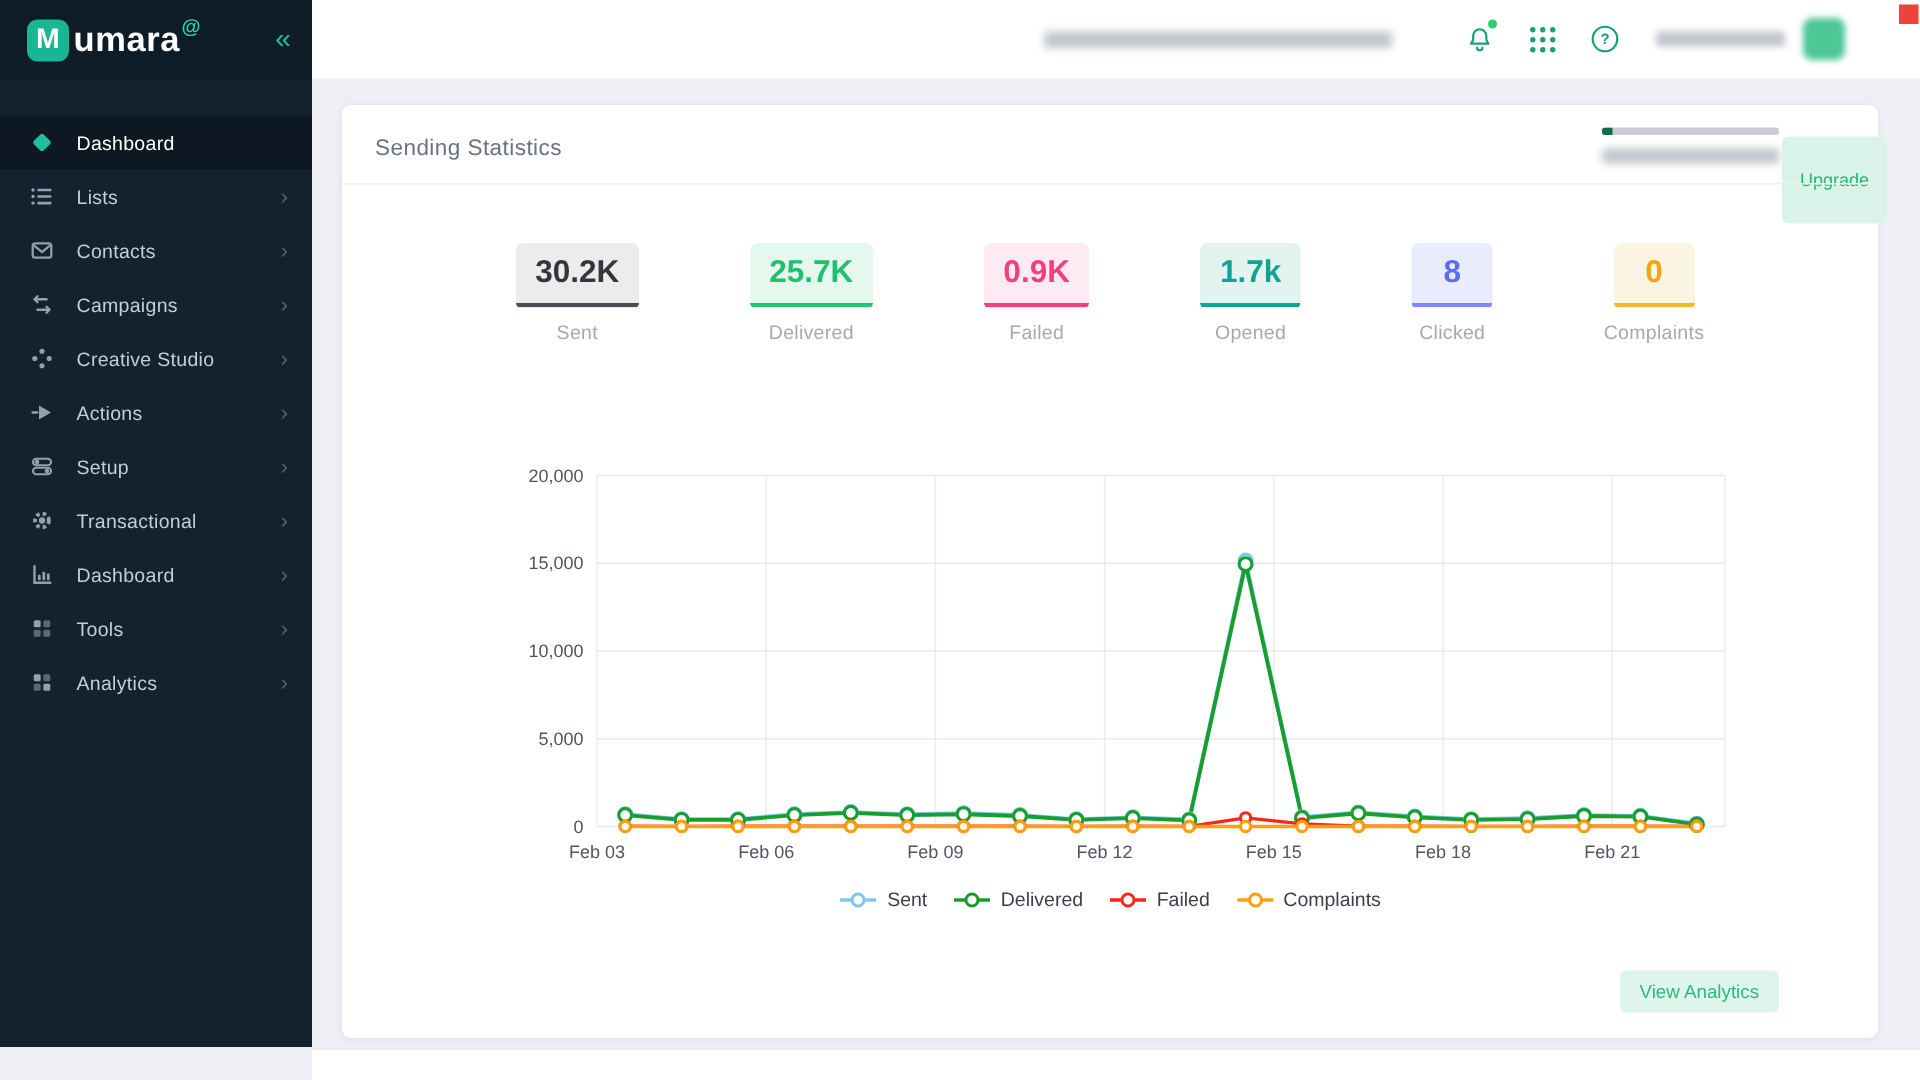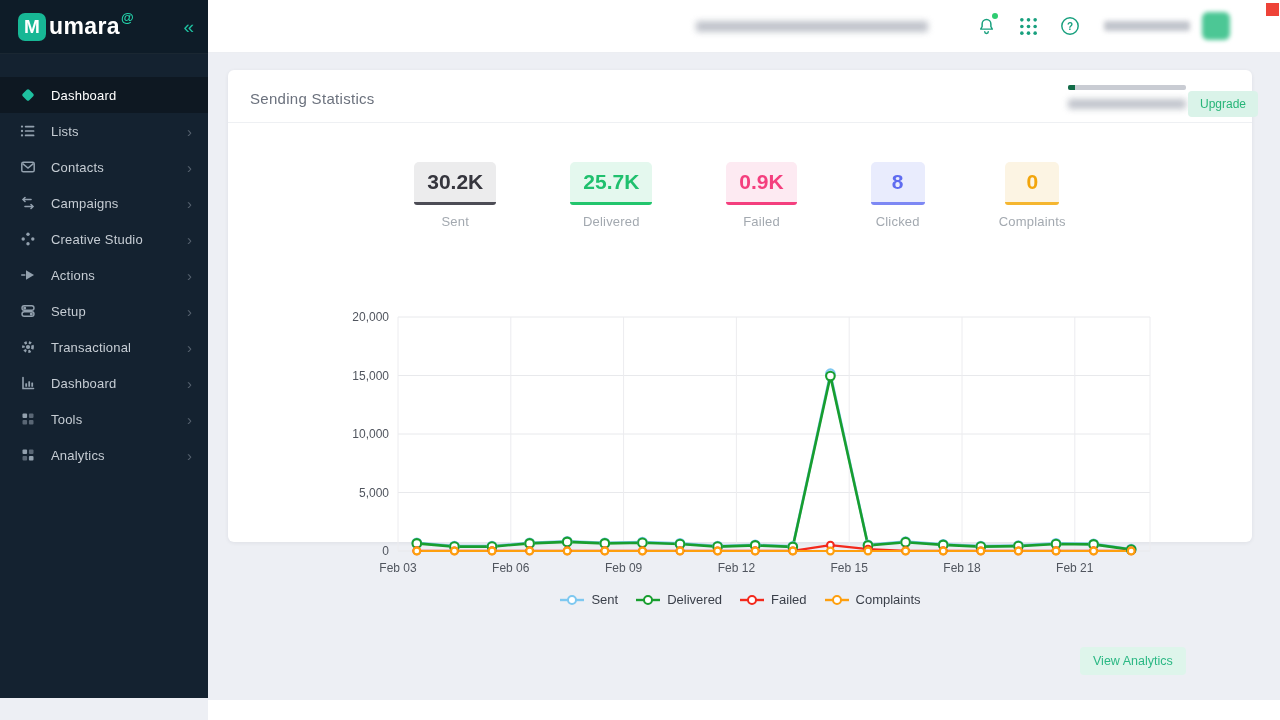--- a/index.html
+++ b/index.html
@@ -29,27 +29,27 @@
           border-bottom:1px solid #eceef2;}
   .redact{background:#b6bac3;border-radius:2px;filter:blur(3px);opacity:.85;}
   .redact-date{width:232px;height:11px;margin-right:26px;}
   .hicon{position:relative;margin-left:22px;display:inline-flex;cursor:pointer;}
   .bell-dot{position:absolute;right:-1px;top:-3px;width:6px;height:6px;border-radius:50%;background:#2ecc71;}
   .redact-user{width:86px;height:10px;margin-left:24px;filter:blur(2.5px);}
   .avatar{width:28px;height:28px;border-radius:6px;background:#4cc795;margin-left:12px;filter:blur(2px);cursor:pointer;}
   .corner-red{position:absolute;right:1px;top:3px;width:13px;height:13px;background:#ee4338;z-index:9;}
   .bottom-strip{position:absolute;left:208px;right:0;top:700px;height:20px;background:#fff;}
   
-  .card{position:absolute;left:228px;top:70px;width:1024px;height:472px;background:#fff;border-radius:6px;
+  .card{position:absolute;left:228px;top:70px;width:1024px;height:622px;background:#fff;border-radius:6px;
         box-shadow:0 1px 4px rgba(25,30,40,.07);z-index:1;}
   .card-title{position:absolute;left:22px;top:20px;font-size:15px;color:#6b717d;letter-spacing:.3px;}
   .progress-track{position:absolute;left:840px;top:15px;width:118px;height:5px;background:#c9ccd3;border-radius:2px;overflow:hidden;}
   .progress-fill{width:7px;height:100%;background:#116b47;}
   .redact-contacts{position:absolute;left:840px;top:29px;width:118px;height:10px;}
-  .upgrade-btn{position:absolute;left:960px;top:21px;padding:6px 12px;background:#daf3e9;color:#27b578;
+  .upgrade-btn{position:absolute;left:960px;top:21px;padding:22px 12px;background:#daf3e9;color:#27b578;
                font-size:12px;border-radius:4px;border:none;cursor:pointer;font-family:inherit;}
   .card-divider{position:absolute;top:52px;left:0;right:0;height:1px;background:#eef0f3;}
   .stats-row{position:absolute;top:92px;left:0;right:0;display:flex;justify-content:center;gap:74px;}
   .stat{text-align:center;}
   .stat-value{display:inline-block;font-size:21px;font-weight:bold;padding:8px 13px;min-width:28px;
               border-radius:5px 5px 3px 3px;border-bottom:3px solid;}
   .stat-label{margin-top:9px;font-size:13px;color:#a3a9b0;letter-spacing:.2px;}
   .filter-bar{position:absolute;top:188px;left:50%;transform:translateX(-50%);background:#f1f2f4;
               border-radius:4px;padding:8px 18px;font-size:13.5px;color:#3f4450;white-space:nowrap;}
   .filter-bar b{color:#2e3340;}
@@ -235,20 +235,21 @@
     <div class="progress-fill"></div>
   </div>
   <div class="redact redact-contacts"></div>
   <button class="upgrade-btn">Upgrade</button>
   <div class="card-divider"></div>
 
   <div class="stats-row" id="stats-row">
       <div class="stat"><div class="stat-value" style="color:#35353d;background:#ececed;border-bottom-color:#4c4c55">30.2K</div><div class="stat-label">Sent</div></div>
       <div class="stat"><div class="stat-value" style="color:#1fc06e;background:#e4f8ee;border-bottom-color:#22c56d">25.7K</div><div class="stat-label">Delivered</div></div>
       <div class="stat"><div class="stat-value" style="color:#f43f7e;background:#fdeaf2;border-bottom-color:#f43f7e">0.9K</div><div class="stat-label">Failed</div></div>
+      <div class="stat"><div class="stat-value" style="color:#13a294;background:#e2f3f0;border-bottom-color:#13a294">1.7k</div><div class="stat-label">Opened</div></div>
       <div class="stat"><div class="stat-value" style="color:#5f6cf0;background:#e9ecfd;border-bottom-color:#7d88f4">8</div><div class="stat-label">Clicked</div></div>
       <div class="stat"><div class="stat-value" style="color:#f2a50c;background:#fcf4e3;border-bottom-color:#f5b630">0</div><div class="stat-label">Complaints</div></div>
     </div>
 
 
   <div class="chart-wrap" id="chart"><svg width="840" height="275" viewBox="0 0 840 275" style="overflow:visible">
         <line x1="68" y1="241.0" x2="820" y2="241.0" stroke="#e8e9ec" stroke-width="1"></line>
         <text x="59" y="245" text-anchor="end" font-size="12" fill="#50555e" font-family="Liberation Sans, sans-serif">0</text>
         <line x1="68" y1="182.5" x2="820" y2="182.5" stroke="#e8e9ec" stroke-width="1"></line>
         <text x="59" y="186.5" text-anchor="end" font-size="12" fill="#50555e" font-family="Liberation Sans, sans-serif">5,000</text>

